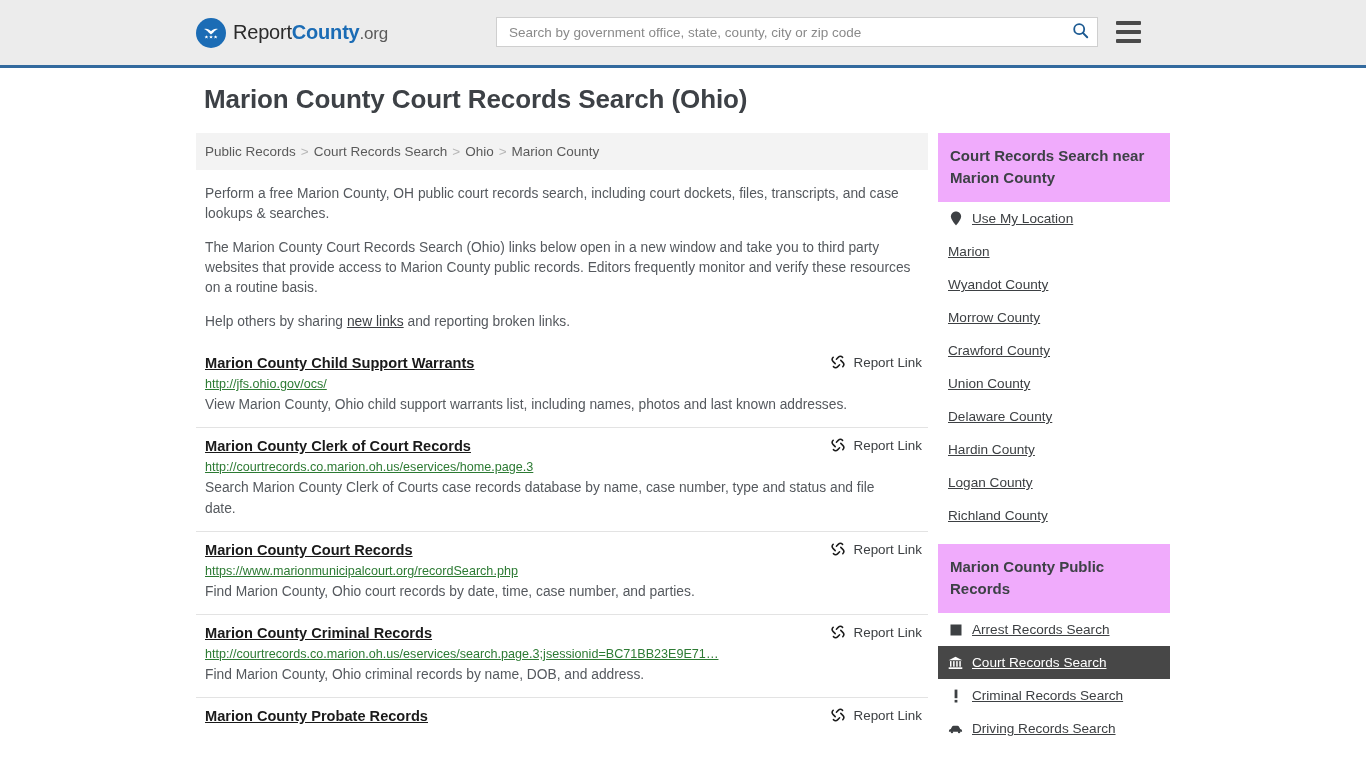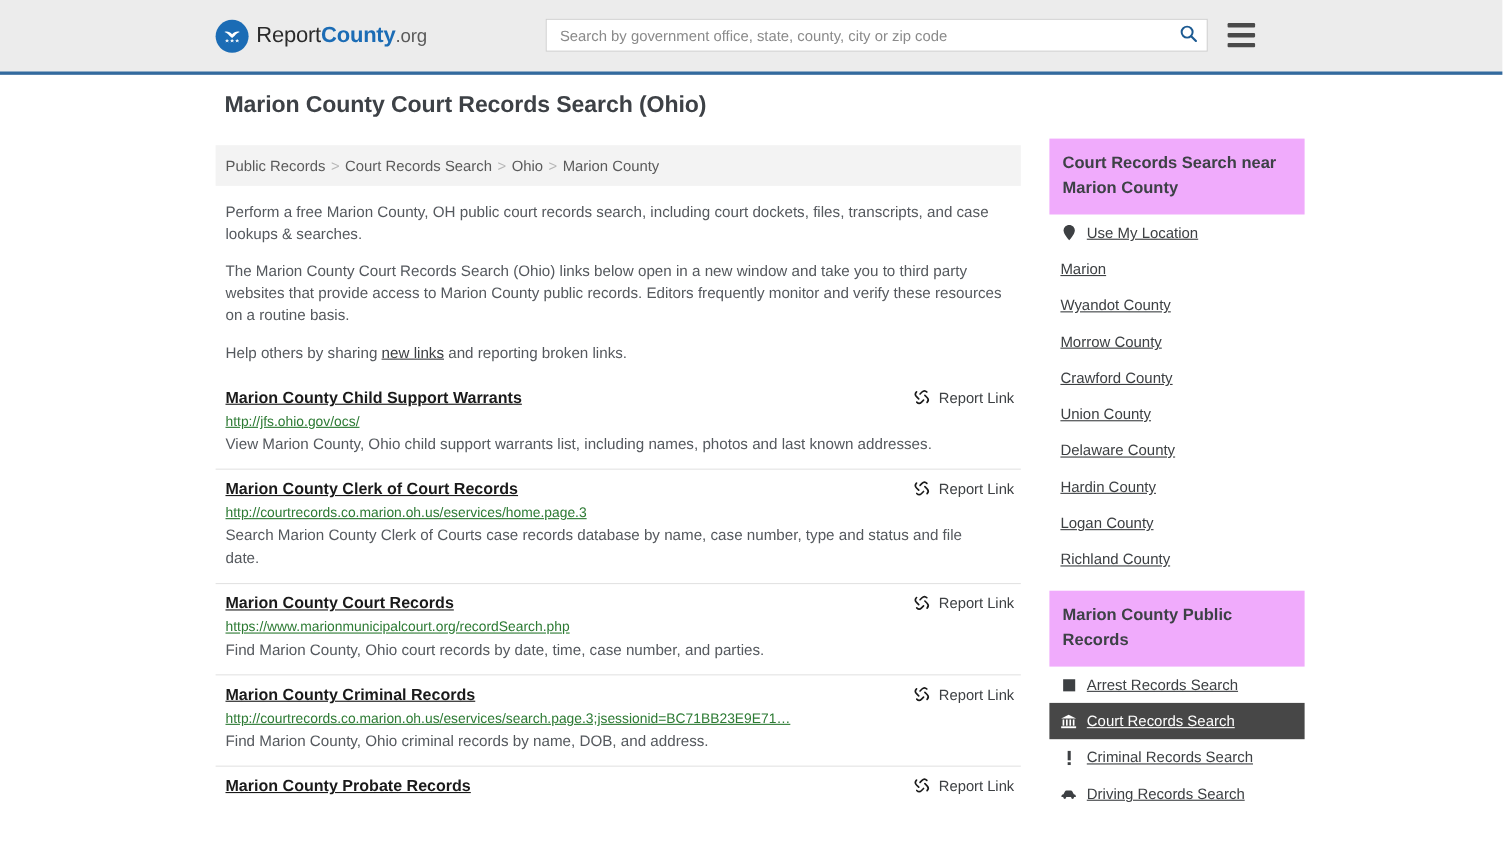--- a/index.html
+++ b/index.html
@@ -86,30 +86,29 @@
   }
 
   
   .page {
     position: relative;
     width: 1366px;
     padding-top: 16px;
   }
   .page-title {
     margin: 0 0 18px 204px;
-    font-size: 21px;
+    font-size: 26px;
     font-weight: 700;
     color: #3d4146;
     letter-spacing: -0.1px;
   }
   .content-row {
     display: flex;
-    align-items: center;
+    align-items: flex-start;
     margin-left: 196px;
-    gap: 16px;
   }
   .main-col { width: 732px; flex: 0 0 732px; }
   .side-col { width: 232px; flex: 0 0 232px; margin-left: 10px; }
 
   
   .breadcrumb {
     background: #f3f3f3;
     padding: 11px 9px 11px 9px;
     font-size: 13.5px;
     color: #6f6f6f;

